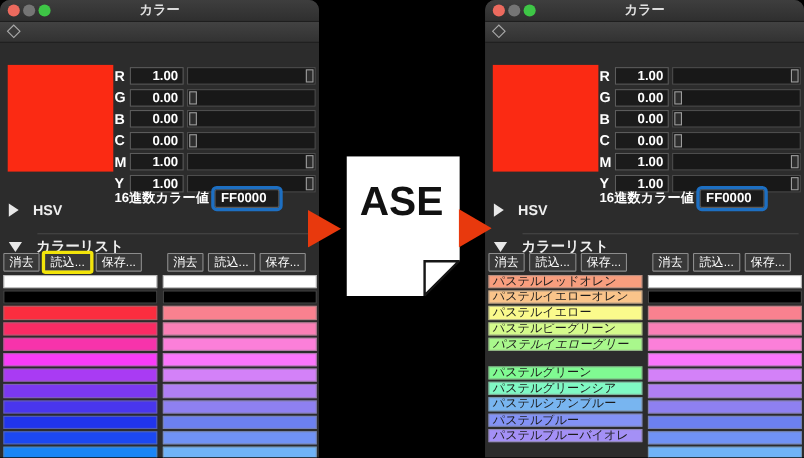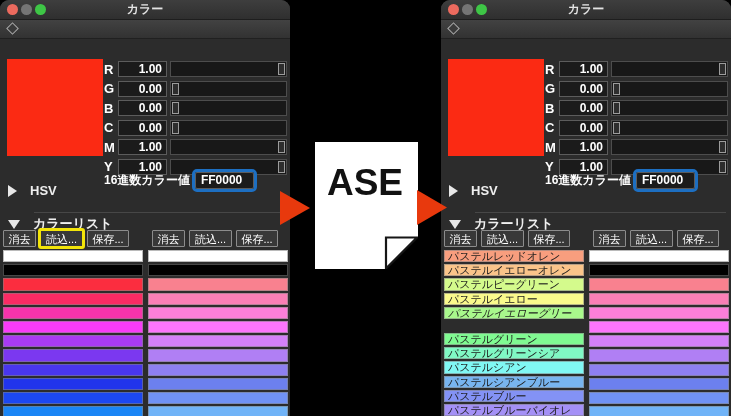--- a/index.html
+++ b/index.html
@@ -317,26 +317,25 @@
         <button class="pbtn clear">消去</button>
         <button class="pbtn load">読込...</button>
         <button class="pbtn save">保存...</button>
       </div>
     </div>
 
     <div class="lists">
       <div class="list">
           <div class="list-row" style="background: rgb(248, 158, 126);"><span>パステルレッドオレン</span></div>
           <div class="list-row" style="background: rgb(250, 196, 138);"><span>パステルイエローオレン</span></div>
+          <div class="list-row" style="background: rgb(250, 250, 140);"><span>パステルイエロー</span></div>
           <div class="list-row" style="background: rgb(212, 250, 140);"><span>パステルピーグリーン</span></div>
-          <div class="list-row" style="background: rgb(250, 250, 140);"><span>パステルイエロー</span></div>
           <div class="list-row" style="background: rgb(169, 248, 140); font-style: italic;"><span>パステルイエローグリー</span></div>
           <div class="list-row" style="background: rgb(128, 250, 146); margin-top: 12px;"><span>パステルグリーン</span></div>
           <div class="list-row" style="background: rgb(128, 248, 196);"><span>パステルグリーンシア</span></div>
-          <div class="list-row" style="background: rgb(128, 248, 244);"><span>パステルシアン</span></div>
           <div class="list-row" style="background: rgb(120, 181, 240);"><span>パステルシアンブルー</span></div>
           <div class="list-row" style="background: rgb(131, 146, 245);"><span>パステルブルー</span></div>
           <div class="list-row" style="background: rgb(164, 144, 246);"><span>パステルブルーバイオレ</span></div>
         </div>
       <div class="list">
           <div class="list-row" style="background: rgb(255, 255, 255);"></div>
           <div class="list-row" style="background: rgb(0, 0, 0);"></div>
           <div class="list-row" style="background: rgb(249, 129, 143);"></div>
           <div class="list-row" style="background: rgb(250, 127, 182);"></div>
           <div class="list-row" style="background: rgb(251, 127, 217);"></div>

